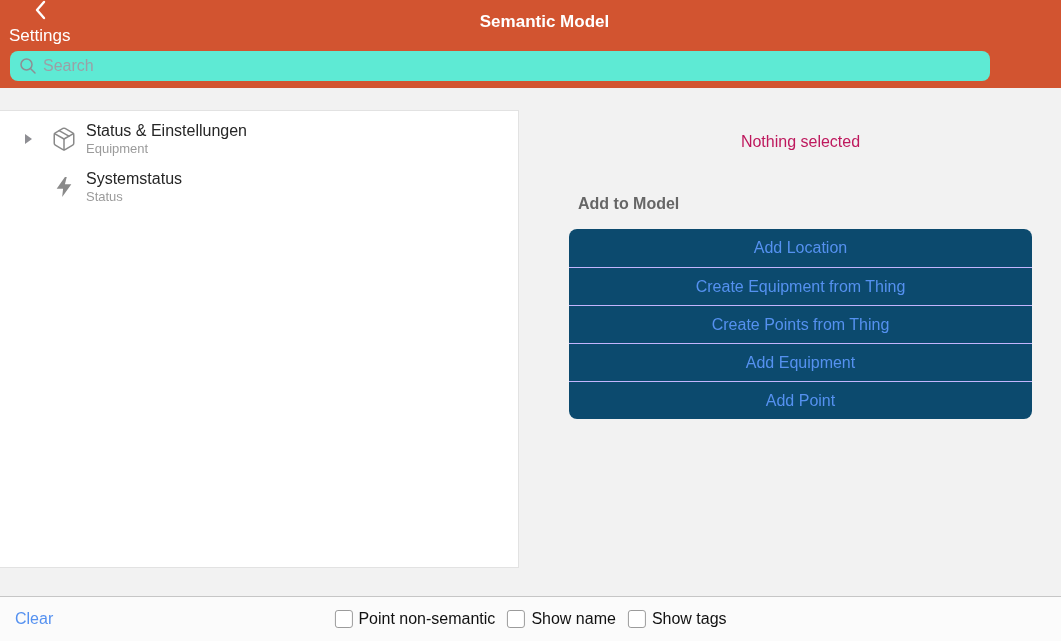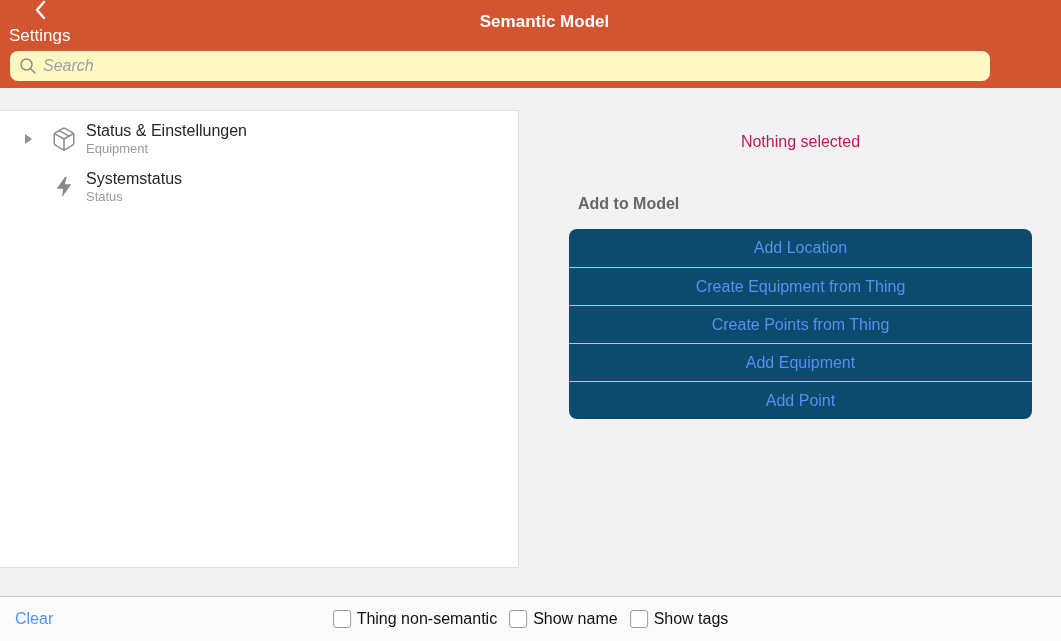--- a/index.html
+++ b/index.html
@@ -23,21 +23,21 @@
     position:absolute; left:0; right:0; top:0; height:44px;
     display:flex; align-items:center; justify-content:center;
     color:#fff; font-weight:700; font-size:17px;padding-left:28px;
   }
   .search-row { position:absolute; top:44px; left:0; right:0; height:44px; }
   .search-wrap { position:absolute; left:10px; top:7px; width:980px; height:30px; }
   .search-wrap .search-icon { position:absolute; left:9px; top:6px; width:18px; height:18px; }
   input.search {
     width:100%; height:100%; border:none; border-radius:8px;
     padding:0 10px 0 33px; font-size:16px; color:#333;
-    font-family:inherit; outline:none; background:#fef9c3;font-style:italic;
+    font-family:inherit; outline:none; background:#5eead4;
   }
   input.search::placeholder { color:#9aa0a6; opacity:1; }
 
   
   .tree-panel {
     position:absolute; top:110px; left:0; width:519px; height:458px;
     background:#fff; border:1px solid #e2e2e2; border-left:none;
     padding-top:4px; overflow:hidden;
   }
   .tree-item { display:flex; align-items:center; height:48px; cursor:pointer; }
@@ -171,21 +171,21 @@
   <div class="action-row">Add Equipment</div>
 
   <div class="action-row">Add Point</div>
 </div>
 
 <div class="footer">
   <div class="clear-button">Clear</div>
   <div class="checkbox-group">
   <span class="checkbox-item">
     <span class="checkbox-box"></span>
-    <span class="checkbox-label">Thing non-semantic</span>
+    <span class="checkbox-label">Point non-semantic</span>
   </span>
 
   <span class="checkbox-item">
     <span class="checkbox-box"></span>
     <span class="checkbox-label">Show name</span>
   </span>
 
   <span class="checkbox-item">
     <span class="checkbox-box"></span>
     <span class="checkbox-label">Show tags</span>

